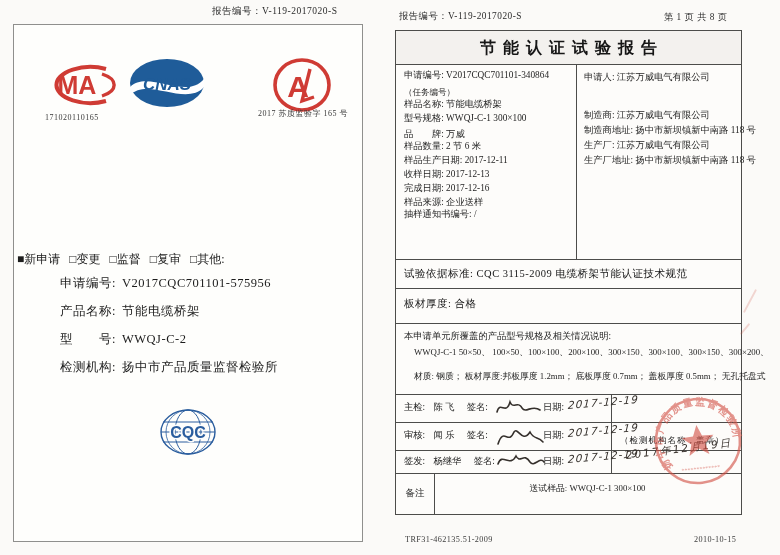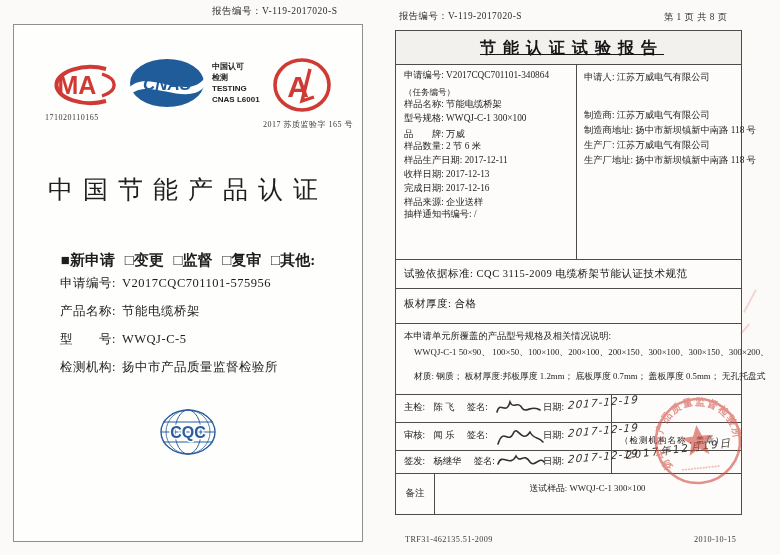--- a/index.html
+++ b/index.html
@@ -10,33 +10,33 @@
 
   
   #left-page{left:13px;top:24px;width:348px;height:516px;
              border:1px solid #8f8f8d;background:#fefefc;}
   .report-no-left{left:212px;top:5px;font-size:9.5px;color:#2b2b2b;letter-spacing:0.5px;}
   .logo-num{font-size:8px;color:#3a3a3a;letter-spacing:0.5px;}
   .title1{left:0;top:148px;width:348px;text-align:center;font-size:25px;
           letter-spacing:10px;color:#1f1f1f;}
   .title2{left:0;top:186px;width:348px;text-align:center;font-size:25px;
           letter-spacing:18px;color:#1f1f1f;text-indent:18px;}
-  .chkrow{left:0;top:226px;width:348px;text-align:center;font-size:15px;
-          font-weight:bold;color:#1d1d1d;}
+  .chkrow{left:0;top:226px;width:348px;font-size:12px;
+          font-weight:normal;color:#1d1d1d;}
   .chkrow .cb{margin:0 3px;}
   .lfield{left:46px;font-size:12.5px;color:#1c1c1c;letter-spacing:0.5px;}
   .lfield .val{margin-left:6px;}
 
   
   #rtable{left:395px;top:30px;width:345px;height:483px;
           border:1px solid #4c4c4a;background:#fdfcfa;}
   .hline{position:absolute;left:0;width:100%;height:0;border-top:1px solid #4c4c4a;}
   .vline{position:absolute;top:0;width:0;border-left:1px solid #4c4c4a;}
   .rtitle{left:0;top:7px;width:345px;text-align:center;font-size:16px;font-weight:bold;
-          letter-spacing:7px;color:#161616;text-indent:7px;text-decoration:underline;}
+          letter-spacing:7px;color:#161616;text-indent:7px;}
   .rhead-bg{left:0;top:0;width:345px;height:33px;background:#f3f1ee;}
   .iline{font-size:9.3px;color:#1e1e1e;white-space:nowrap;}
   .iline.small{font-size:8.5px;}
   .stdline{font-size:10.5px;color:#161616;letter-spacing:0.5px;}
   .covline{font-size:8.8px;color:#1e1e1e;white-space:nowrap;}
   .sgtxt{font-size:9.3px;color:#1c1c1c;white-space:nowrap;}
   .hand{font-family:"DejaVu Sans",sans-serif;font-style:italic;color:#35302c;
         transform:rotate(-5deg) skewX(-8deg);transform-origin:left center;
         font-size:10.5px;letter-spacing:1px;white-space:nowrap;}
   .hand-cn{font-family:"DejaVu Sans",sans-serif;font-style:italic;color:#3a332e;
@@ -64,53 +64,45 @@
       <path d="M58,13 A26,13 0 0 1 58,35" fill="none" stroke="#cf3b34" stroke-width="3.4"></path>
       <text x="33" y="33" text-anchor="middle" font-family="Liberation Sans,sans-serif" font-size="25" font-weight="bold" fill="#cf3b34">MA</text>
     </svg>
     <div class="abs logo-num" style="left:31px;top:88px">171020110165</div>
 
     <svg class="abs" style="left:114px;top:32px" width="78" height="52" viewBox="0 0 78 52">
       <ellipse cx="39" cy="26" rx="37" ry="24" fill="#1f5c99"></ellipse>
       <path d="M2,30 C20,12 58,44 76,22 L76,30 C58,50 20,20 2,38 Z" fill="#ffffff"></path>
       <text x="39" y="33" text-anchor="middle" font-family="Liberation Sans,sans-serif" font-size="17" font-weight="bold" font-style="italic" fill="#1f5c99">CNAS</text>
     </svg>
-    <div class="abs" style="left:198px;top:36px;font-size:8px;font-weight:bold;
-         font-family:'Liberation Sans',sans-serif;color:#222;line-height:11px">
-      <div>中国认可</div>
-      <div>检测</div>
-      <div>TESTING</div>
-      <div>CNAS L6001</div>
-    </div>
 
     <svg class="abs" style="left:258px;top:32px" width="60" height="56" viewBox="0 0 60 56">
       <ellipse cx="30" cy="28" rx="27" ry="25" fill="none" stroke="#cf3b34" stroke-width="3.6"></ellipse>
       <text x="26" y="40" text-anchor="middle" font-family="Liberation Sans,sans-serif" font-size="30" font-weight="bold" fill="#cf3b34">A</text>
       <path d="M38,12 L30,44 L42,40" fill="none" stroke="#cf3b34" stroke-width="3.4"></path>
     </svg>
-    <div class="abs logo-num" style="left:244px;top:94px;width:100px;text-align:center">2017 苏质监验字 165 号</div>
-
-    <div class="abs title1">中国节能产品认证</div>
+    <div class="abs logo-num" style="left:244px;top:83px;width:100px;">2017 苏质监验字 165 号</div>
+
 
     <div class="abs chkrow">
       <span class="cb"><span>■</span><span>新申请</span></span>
       <span class="cb"><span>□</span><span>变更</span></span>
       <span class="cb"><span>□</span><span>监督</span></span>
       <span class="cb"><span>□</span><span>复审</span></span>
       <span class="cb"><span>□</span><span>其他:</span></span>
     </div>
 
     <div class="abs lfield" style="top:250px">
       <span>申请编号:</span><span class="val">V2017CQC701101-575956</span>
     </div>
     <div class="abs lfield" style="top:278px">
       <span>产品名称:</span><span class="val">节能电缆桥架</span>
     </div>
     <div class="abs lfield" style="top:306px">
-      <span>型　　号:</span><span class="val">WWQJ-C-5</span>
+      <span>型　　号:</span><span class="val">WWQJ-C-2</span>
     </div>
     <div class="abs lfield" style="top:334px">
       <span>检测机构:</span><span class="val">扬中市产品质量监督检验所</span>
     </div>
 
     <svg class="abs" style="left:145px;top:382px" width="58" height="50" viewBox="0 0 58 50">
       <ellipse cx="29" cy="25" rx="27" ry="22" fill="none" stroke="#2a5d9e" stroke-width="1.4"></ellipse>
       <ellipse cx="29" cy="25" rx="13" ry="22" fill="none" stroke="#2a5d9e" stroke-width="1"></ellipse>
       <ellipse cx="29" cy="25" rx="22" ry="22" fill="none" stroke="#2a5d9e" stroke-width="0.8"></ellipse>
       <line x1="4" y1="15" x2="54" y2="15" stroke="#2a5d9e" stroke-width="1"></line>
@@ -155,21 +147,21 @@
     <div class="abs iline" style="left:188px;top:40px">申请人: 江苏万威电气有限公司</div>
     <div class="abs iline" style="left:188px;top:78px">制造商: 江苏万威电气有限公司</div>
     <div class="abs iline" style="left:188px;top:93px">制造商地址: 扬中市新坝镇新中南路 118 号</div>
     <div class="abs iline" style="left:188px;top:108px">生产厂: 江苏万威电气有限公司</div>
     <div class="abs iline" style="left:188px;top:123px">生产厂地址: 扬中市新坝镇新中南路 118 号</div>
 
     <div class="abs stdline" style="left:8px;top:236px">试验依据标准: CQC 3115-2009 电缆桥架节能认证技术规范</div>
     <div class="abs stdline" style="left:8px;top:266px">板材厚度: 合格</div>
 
     <div class="abs iline" style="left:8px;top:299px">本申请单元所覆盖的产品型号规格及相关情况说明:</div>
-    <div class="abs covline" style="left:18px;top:316px">WWQJ-C-1  50×90、 100×50、100×100、200×100、200×150、300×100、300×150、300×200、</div>
+    <div class="abs covline" style="left:18px;top:316px">WWQJ-C-1  50×50、 100×50、100×100、200×100、300×150、300×100、300×150、300×200、</div>
     <div class="abs covline" style="left:18px;top:340px">材质: 钢质； 板材厚度:邦板厚度 1.2mm； 底板厚度 0.7mm； 盖板厚度 0.5mm； 无孔托盘式</div>
 
     <div class="abs sgtxt" style="left:8px;top:370px">
       <span>主检:</span>
       <span style="margin-left:6px">陈 飞</span>
       <span style="margin-left:10px">签名:</span>
     </div>
     <svg class="abs" style="left:98px;top:365px" width="50" height="24" viewBox="0 0 50 24">
       <path d="M3,16 C6,4 12,20 16,6 C19,14 24,4 28,12 C32,18 38,8 46,14" fill="none" stroke="#35302c" stroke-width="1.6" stroke-linecap="round"></path>
     </svg>

